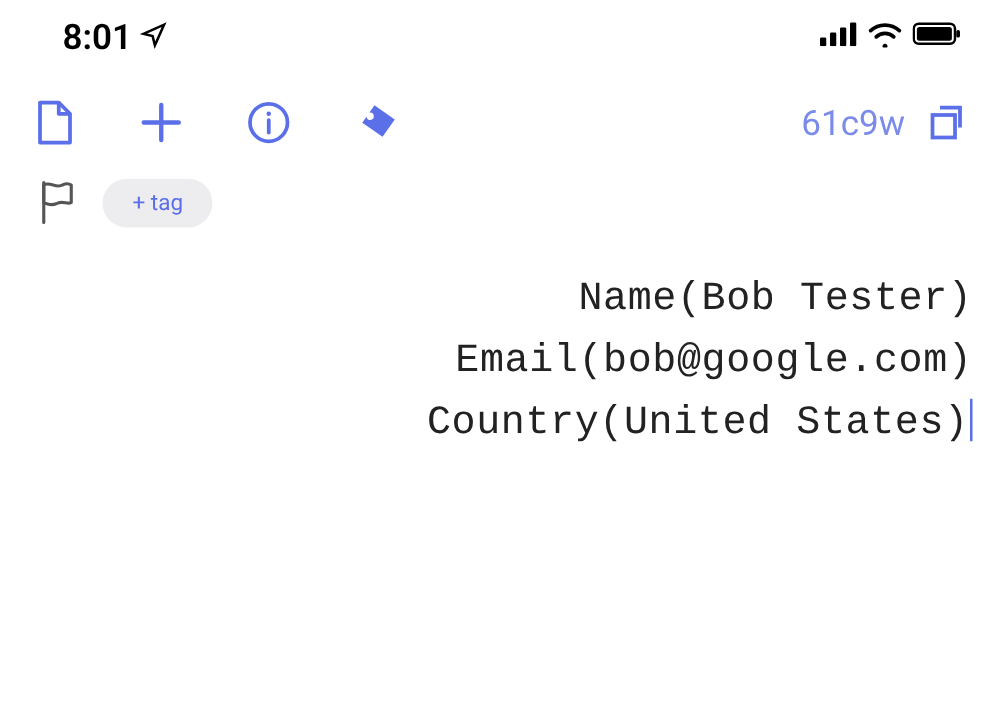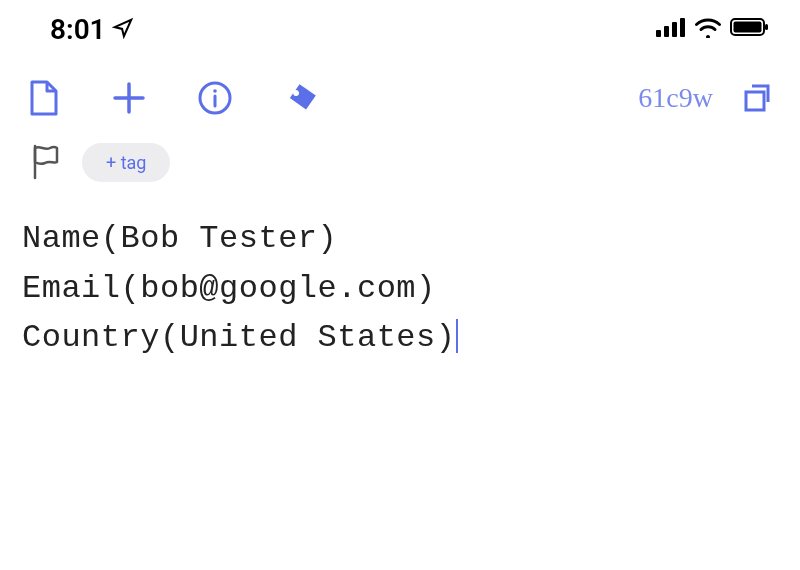--- a/index.html
+++ b/index.html
@@ -40,22 +40,21 @@
       justify-content: space-between;
       padding: 24px 26px 16px 26px;
     }
     .toolbar-left {
       display: flex;
       align-items: center;
       gap: 48px;
     }
     .toolbar-right {
       display: flex;
-      gap: 29px;
-      font-family: Liberation Serif, serif;
+      gap: 18px;
     }
     .icon-btn {
       display: flex;
       align-items: center;
       justify-content: center;
       cursor: pointer;
       color: #5B6FE8;
     }
     .doc-id {
       font-size: 28px;
@@ -84,20 +83,21 @@
     }
     .content {
       padding: 14px 22px;
       font-family: "SF Mono", Menlo, Consolas, "Courier New", monospace;
       font-size: 32px;
       line-height: 1.55;
       color: #222;
       letter-spacing: 0.5px;
       white-space: pre;
       position: relative;
+      text-align: right;
     }
     .cursor {
       display: inline-block;
       width: 2px;
       height: 34px;
       background: #5B6FE8;
       vertical-align: middle;
       margin-left: 1px;
       position: relative;
       top: -2px;

